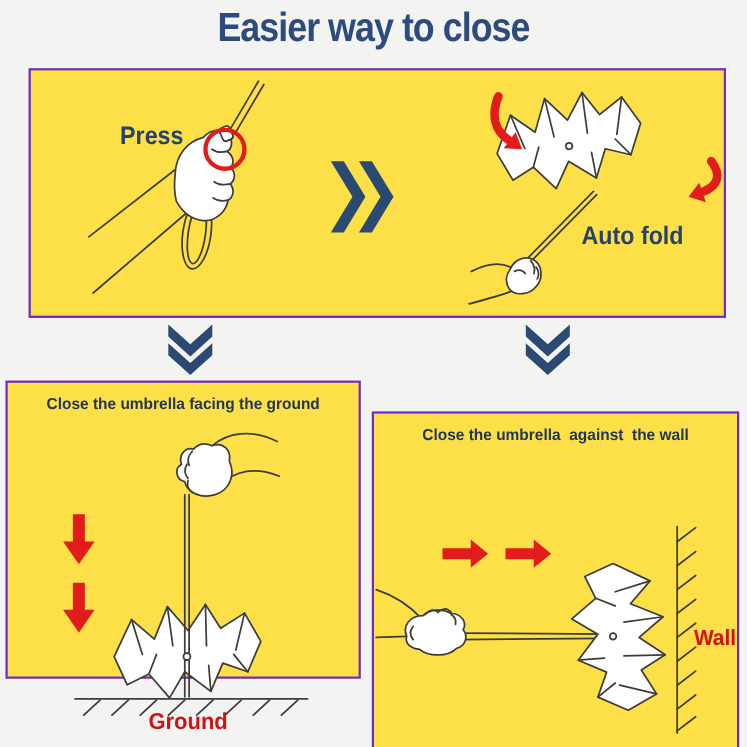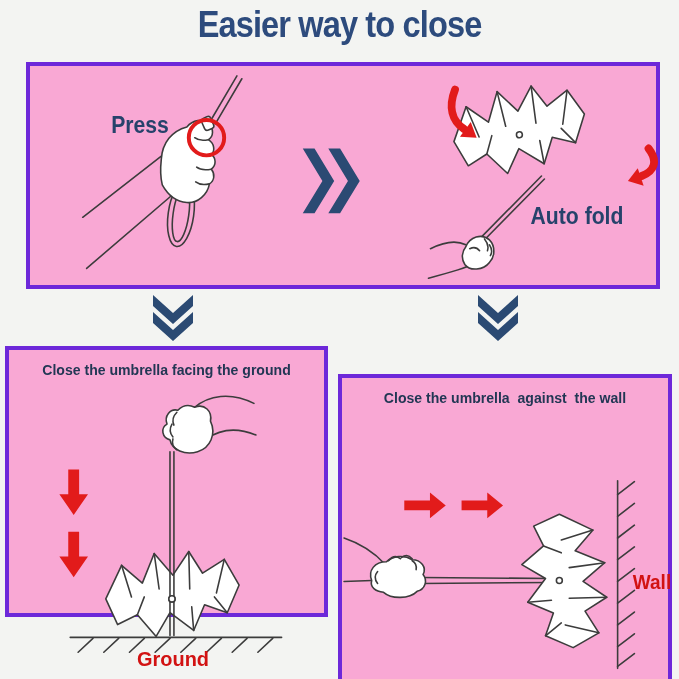--- a/index.html
+++ b/index.html
@@ -7,21 +7,21 @@
     width:679px;height:679px;background:#f3f4f2;
     font-family:"Liberation Sans",sans-serif;overflow:hidden;
   }
   .stage{position:relative;width:679px;height:679px;}
   .main-title{
     position:absolute;top:4px;left:0;width:100%;text-align:center;
     font-size:37px;font-weight:bold;color:#2d4b7d;letter-spacing:-1px;
     transform:scaleX(.88);
   }
   .panel{
-    position:absolute;background:#f9a8d4;border:4px solid #6d28d9;
+    position:absolute;background:#fde047;border:2px solid #6d28d9;
     box-sizing:border-box;
   }
   .panel-top{left:26px;top:62px;width:634px;height:227px;}
   .panel-bl{left:5px;top:346px;width:323px;height:271px;}
   .panel-br{left:338px;top:346px;width:334px;height:324px;margin-top:28px;}
   .art{position:absolute;left:0;top:0;}
   .ptitle{
     position:absolute;top:12px;left:0;width:100%;text-align:center;
     font-size:14.5px;font-weight:bold;color:#223754;transform:scaleX(.97);
     white-space:pre-wrap;

